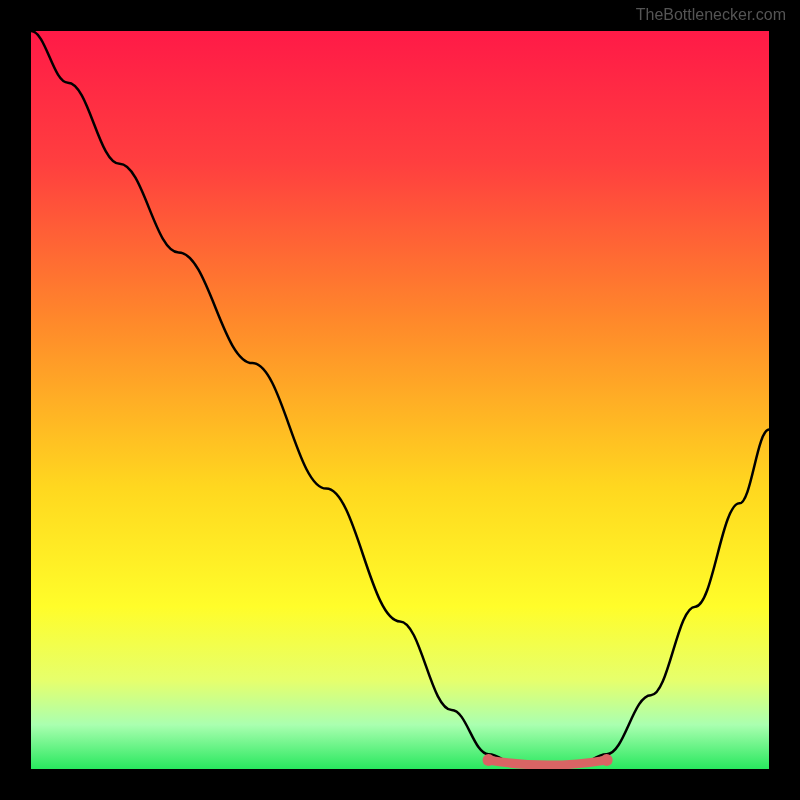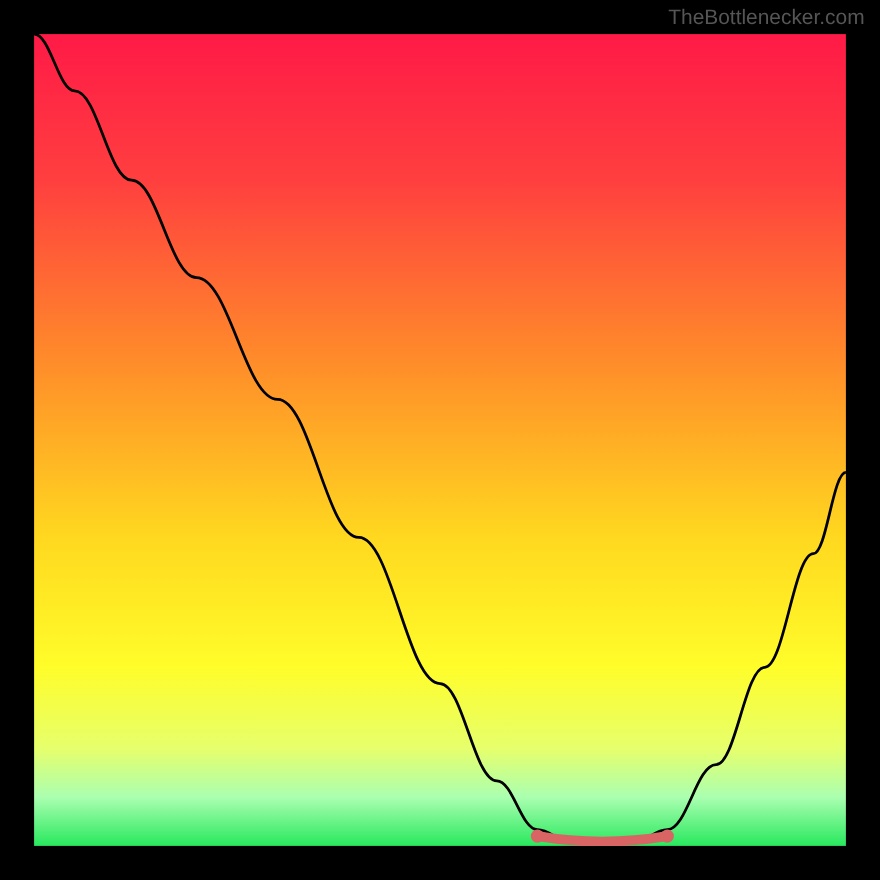--- a/index.html
+++ b/index.html
@@ -16,21 +16,21 @@
     width: 800px;
     height: 800px;
     position: relative;
     background: #000000;
   }
   .watermark {
     position: absolute;
     top: 6px;
     right: 14px;
     color: #555555;
-    font-size: 19px;
+    font-size: 16px;
     font-weight: 500;
     z-index: 10;
   }
   .chart-area {
     position: absolute;
     left: 31px;
     top: 31px;
     width: 738px;
     height: 738px;
     overflow: hidden;

